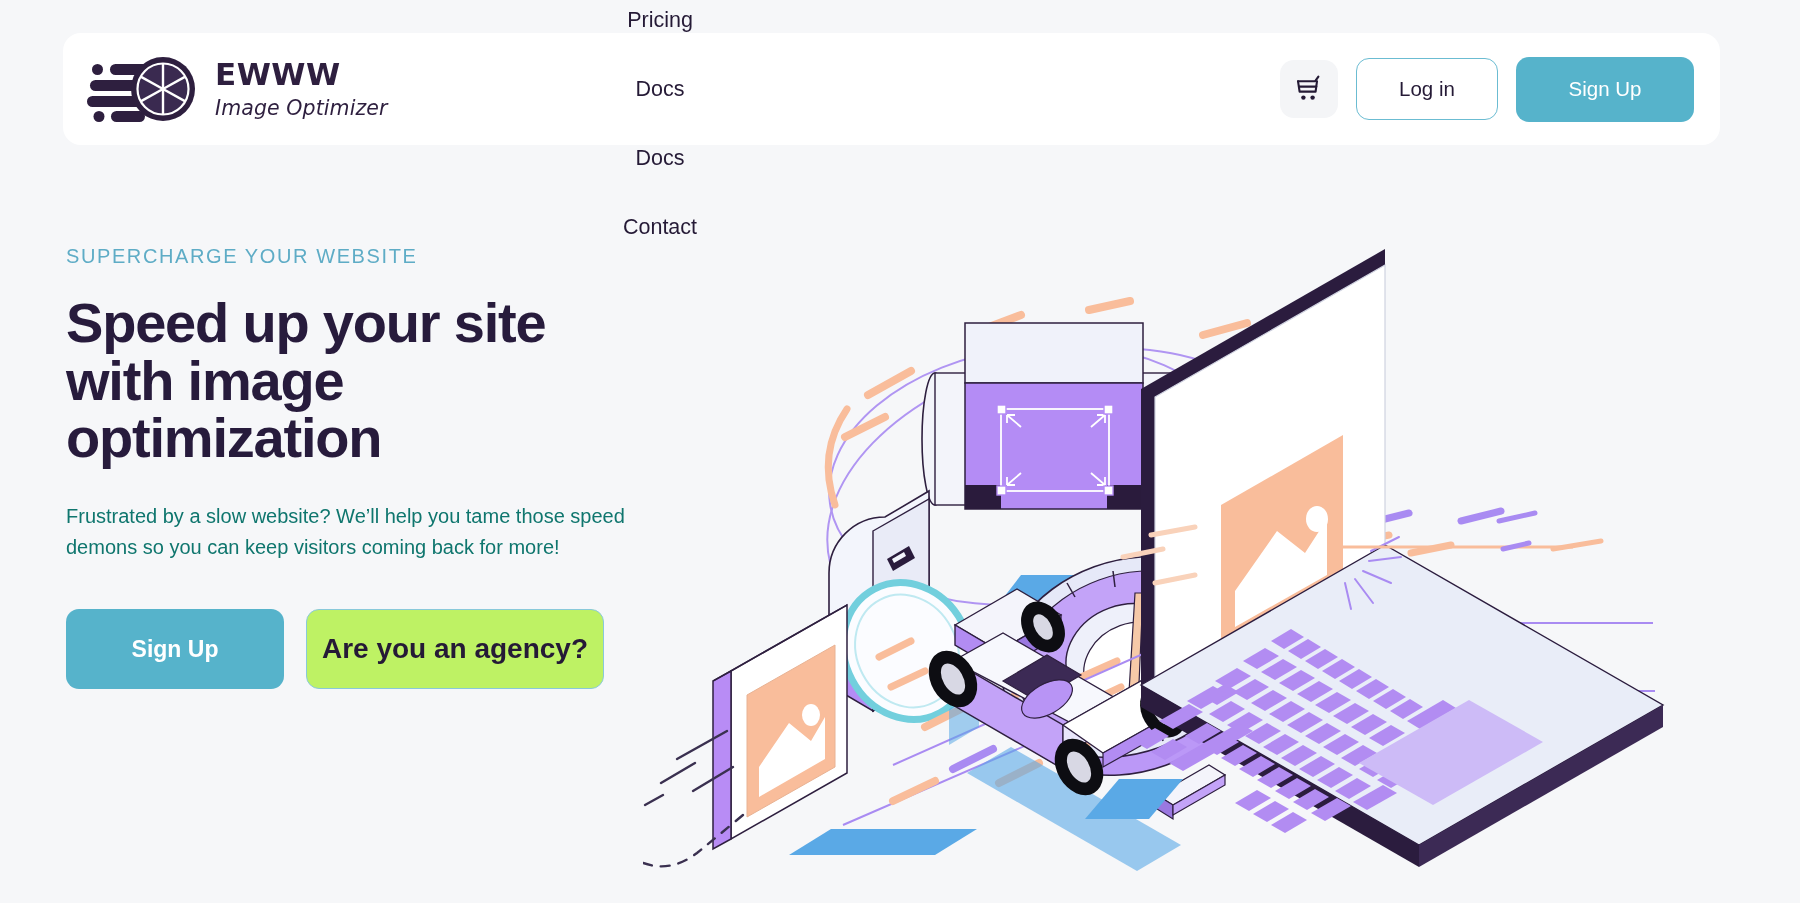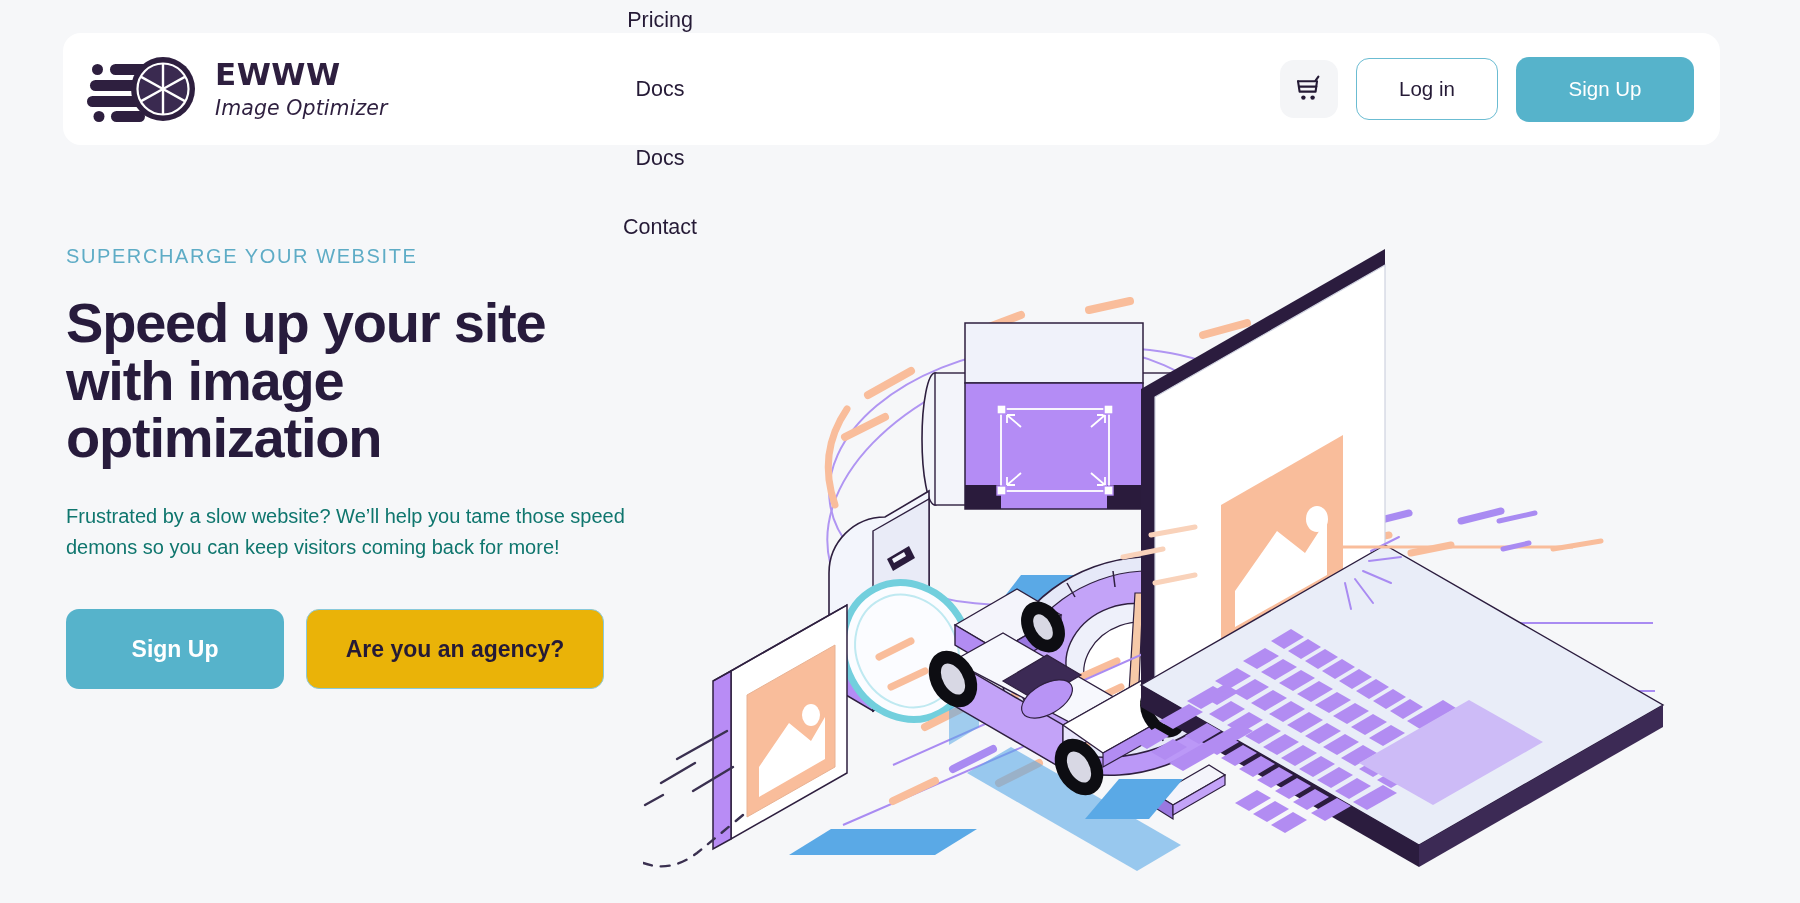--- a/index.html
+++ b/index.html
@@ -165,24 +165,24 @@
     border-radius: 13px;
     background: #56b3cb;
     border: none;
     color: #ffffff;
     font-size: 23px;
     font-weight: bold;
   }
   .btn-agency {
     width: 298px; height: 80px;
     border-radius: 13px;
-    background: #eab308;
+    background: #bef264;
     border: 1.6px solid #89c9da;
     color: #251a36;
-    font-size: 23px;
+    font-size: 28px;
     font-weight: bold;
     text-align: right;
   }
 
   
   .hero-art {
     position: absolute;
     left: 640px;
     top: 60px;
     width: 1160px;

